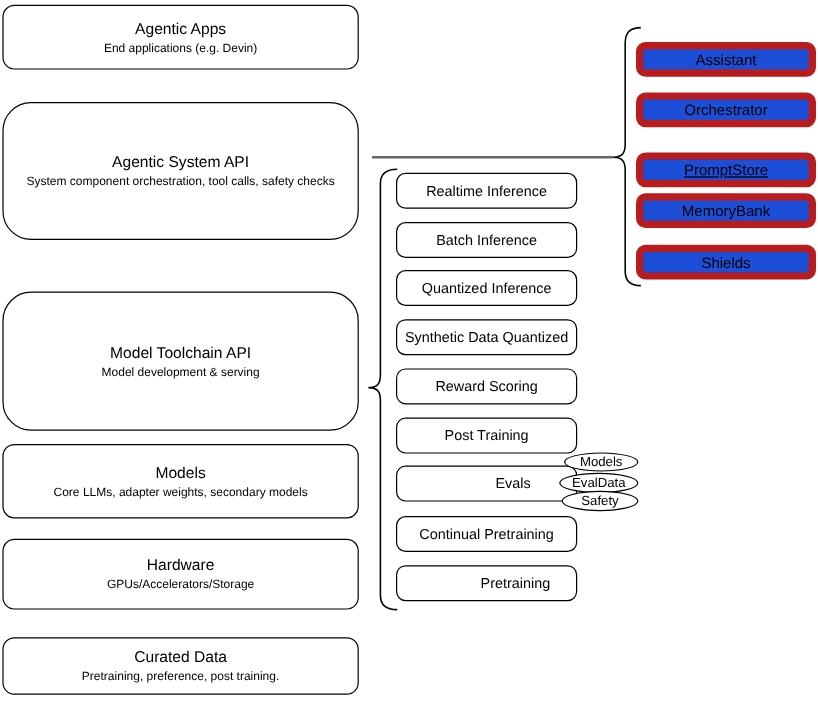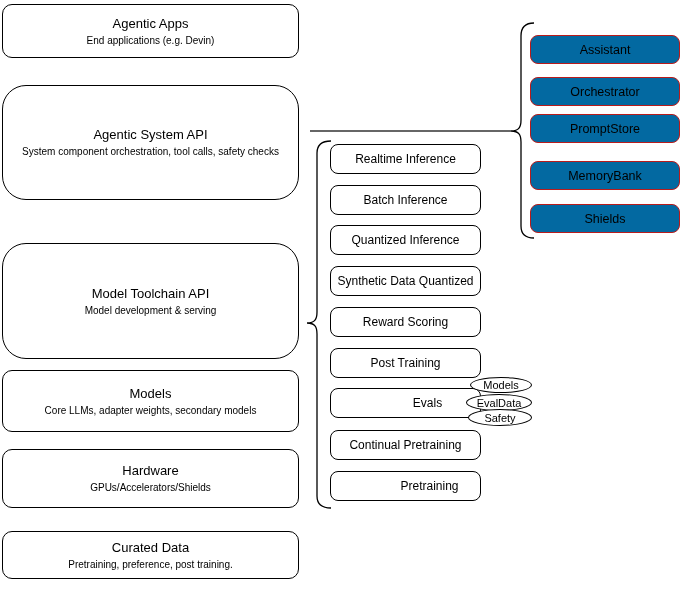--- a/index.html
+++ b/index.html
@@ -40,23 +40,23 @@
     display: flex;
     align-items: center;
     justify-content: center;
     font-size: 12px;
   }
   .right-box {
     position: absolute;
     left: 530px;
     width: 150px;
     height: 29px;
-    border: 1px solid #b91c1c;
+    border: 6px solid #b91c1c;
     border-radius: 8px;
-    background: #0369a1;
+    background: #1d4ed8;
     box-sizing: border-box;
     display: flex;
     align-items: center;
     justify-content: center;
     font-size: 12.5px;
   }
   .tag-oval {
     position: absolute;
     border: 1px solid #000;
     border-radius: 50%;
@@ -102,21 +102,21 @@
     <div class="layer-subtitle">Model development &amp; serving</div>
   </div>
 
   <div class="layer-box" style="top:370px;height:62px;border-radius:10px;">
     <div class="layer-title">Models</div>
     <div class="layer-subtitle">Core LLMs, adapter weights, secondary models</div>
   </div>
 
   <div class="layer-box" style="top:449px;height:59px;border-radius:10px;">
     <div class="layer-title">Hardware</div>
-    <div class="layer-subtitle">GPUs/Accelerators/Shields</div>
+    <div class="layer-subtitle">GPUs/Accelerators/Storage</div>
   </div>
 
   <div class="layer-box" style="top:531px;height:48px;border-radius:10px;">
     <div class="layer-title">Curated Data</div>
     <div class="layer-subtitle">Pretraining, preference, post training.</div>
   </div>
 
   <div class="mid-box" style="top:144px;">Realtime Inference</div>
   <div class="mid-box" style="top:185px;">Batch Inference</div>
   <div class="mid-box" style="top:225px;">Quantized Inference</div>
@@ -126,17 +126,17 @@
   <div class="mid-box" style="top:388px;padding-left:44px;">Evals</div>
   <div class="mid-box" style="top:430px;">Continual Pretraining</div>
   <div class="mid-box" style="top:471px;padding-left:48px;">Pretraining</div>
 
   <div class="tag-oval" style="left:470px;top:377px;width:62px;height:16px;">Models</div>
   <div class="tag-oval" style="left:466px;top:394px;width:66px;height:17px;">EvalData</div>
   <div class="tag-oval" style="left:468px;top:409px;width:64px;height:17px;">Safety</div>
 
   <div class="right-box" style="top:35px;">Assistant</div>
   <div class="right-box" style="top:77px;">Orchestrator</div>
-  <div class="right-box" style="top:114px;">PromptStore</div>
+  <div class="right-box" style="top:127px;text-decoration:underline;">PromptStore</div>
   <div class="right-box" style="top:161px;">MemoryBank</div>
   <div class="right-box" style="top:204px;">Shields</div>
 
 </div>
 
 </body></html>

